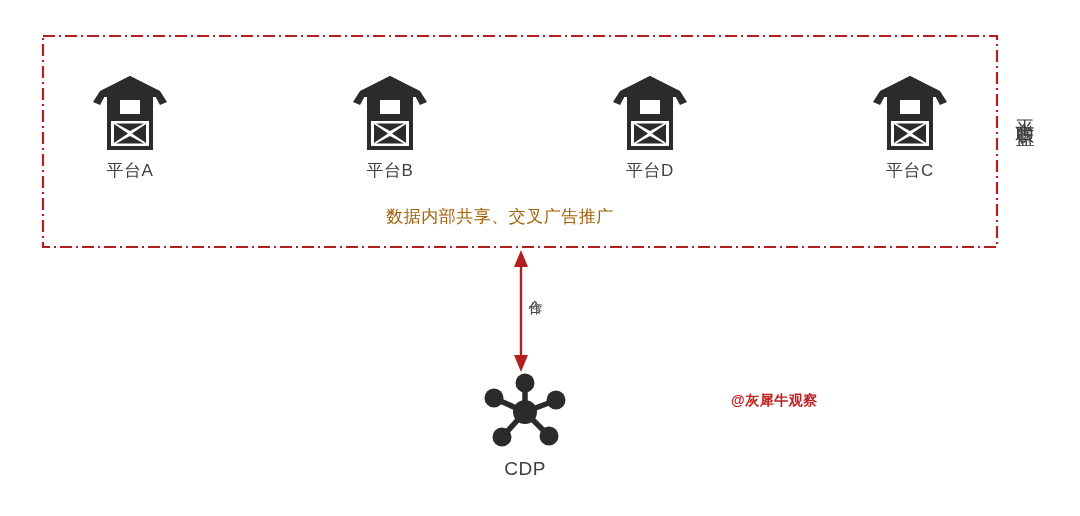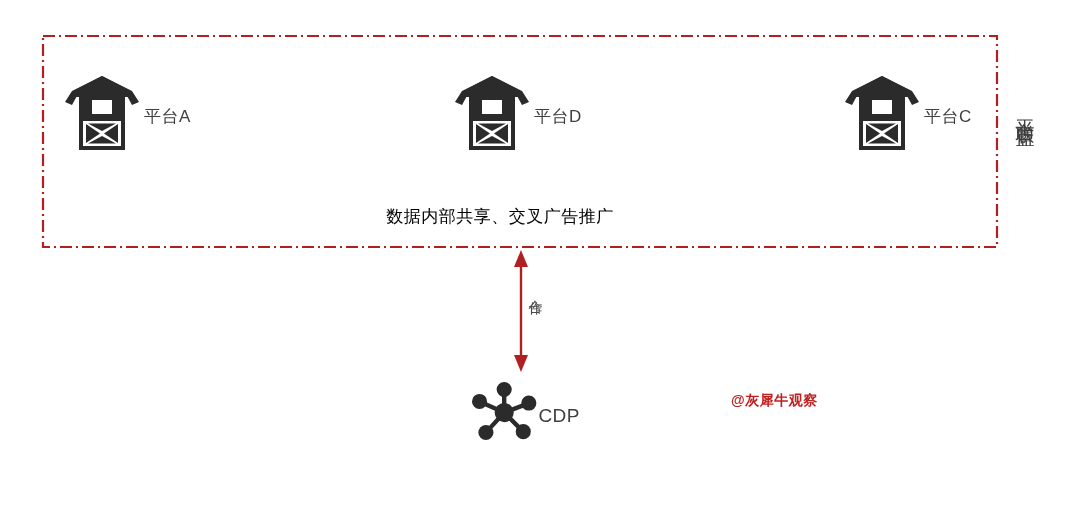--- a/index.html
+++ b/index.html
@@ -31,20 +31,21 @@
     top: 74px;
     width: 920px;
     height: 125px;
     display: flex;
     justify-content: space-between;
     align-items: flex-start;
   }
   .platform-cell {
     width: 140px;
     display: flex;
+    flex-direction: column;
     align-items: center;
   }
   .barn-icon {
     width: 84px;
     height: 78px;
     display: block;
   }
   .platform-label {
     margin-top: 9px;
     font-size: 17px;
@@ -55,21 +56,21 @@
   }
 
   
   #alliance-caption {
     position: absolute;
     left: 0;
     top: 205px;
     width: 1000px;
     text-align: center;
     font-size: 17px;
-    color: #000000;
+    color: #a16207;
     letter-spacing: 0.5px;
   }
 
   
   #alliance-vertical-label {
     position: absolute;
     left: 1016px;
     top: 104px;
     font-size: 19px;
     color: #3c3c3c;
@@ -96,25 +97,25 @@
     writing-mode: vertical-rl;
     text-orientation: upright;
     letter-spacing: 1px;
     line-height: 1;
   }
 
   
   #cdp-group {
     position: absolute;
     left: 470px;
-    top: 356px;
+    top: 372px;
     width: 110px;
     height: 110px;
     display: flex;
-    flex-direction: row;
+    flex-direction: column;
     align-items: center;
   }
   #cdp-icon {
     width: 86px;
     height: 76px;
     display: block;
   }
   #cdp-label {
     margin-top: 10px;
     font-size: 19px;
@@ -150,20 +151,33 @@
       <rect x="32" y="26" width="20" height="14" fill="#ffffff"></rect>
       <rect x="23" y="47" width="38" height="25" fill="#ffffff"></rect>
       <path fill="#2b2b2b" d="M26 50 L40 59.5 L26 69 Z"></path>
       <path fill="#2b2b2b" d="M58 50 L44 59.5 L58 69 Z"></path>
       <path fill="#2b2b2b" d="M28 49.5 L56 49.5 L42 57 Z"></path>
       <path fill="#2b2b2b" d="M28 69.5 L56 69.5 L42 62 Z"></path>
     </svg>
     <div class="platform-label">平台A</div>
   </div>
 
+  <div class="platform-cell">
+    <svg class="barn-icon" viewBox="0 0 84 78" xmlns="http://www.w3.org/2000/svg">
+      <path fill="#2b2b2b" d="M42 2 L69 16 L72 23 L65 23 L65 76 L19 76 L19 23 L12 23 L15 16 Z"></path>
+      <path fill="#2b2b2b" d="M42 2 L72 17 L79 28 L72 31 L66 20 L42 9 L18 20 L12 31 L5 28 L12 17 Z"></path>
+      <rect x="32" y="26" width="20" height="14" fill="#ffffff"></rect>
+      <rect x="23" y="47" width="38" height="25" fill="#ffffff"></rect>
+      <path fill="#2b2b2b" d="M26 50 L40 59.5 L26 69 Z"></path>
+      <path fill="#2b2b2b" d="M58 50 L44 59.5 L58 69 Z"></path>
+      <path fill="#2b2b2b" d="M28 49.5 L56 49.5 L42 57 Z"></path>
+      <path fill="#2b2b2b" d="M28 69.5 L56 69.5 L42 62 Z"></path>
+    </svg>
+    <div class="platform-label">平台B</div>
+  </div>
 
   <div class="platform-cell">
     <svg class="barn-icon" viewBox="0 0 84 78" xmlns="http://www.w3.org/2000/svg">
       <path fill="#2b2b2b" d="M42 2 L69 16 L72 23 L65 23 L65 76 L19 76 L19 23 L12 23 L15 16 Z"></path>
       <path fill="#2b2b2b" d="M42 2 L72 17 L79 28 L72 31 L66 20 L42 9 L18 20 L12 31 L5 28 L12 17 Z"></path>
       <rect x="32" y="26" width="20" height="14" fill="#ffffff"></rect>
       <rect x="23" y="47" width="38" height="25" fill="#ffffff"></rect>
       <path fill="#2b2b2b" d="M26 50 L40 59.5 L26 69 Z"></path>
       <path fill="#2b2b2b" d="M58 50 L44 59.5 L58 69 Z"></path>
       <path fill="#2b2b2b" d="M28 49.5 L56 49.5 L42 57 Z"></path>

